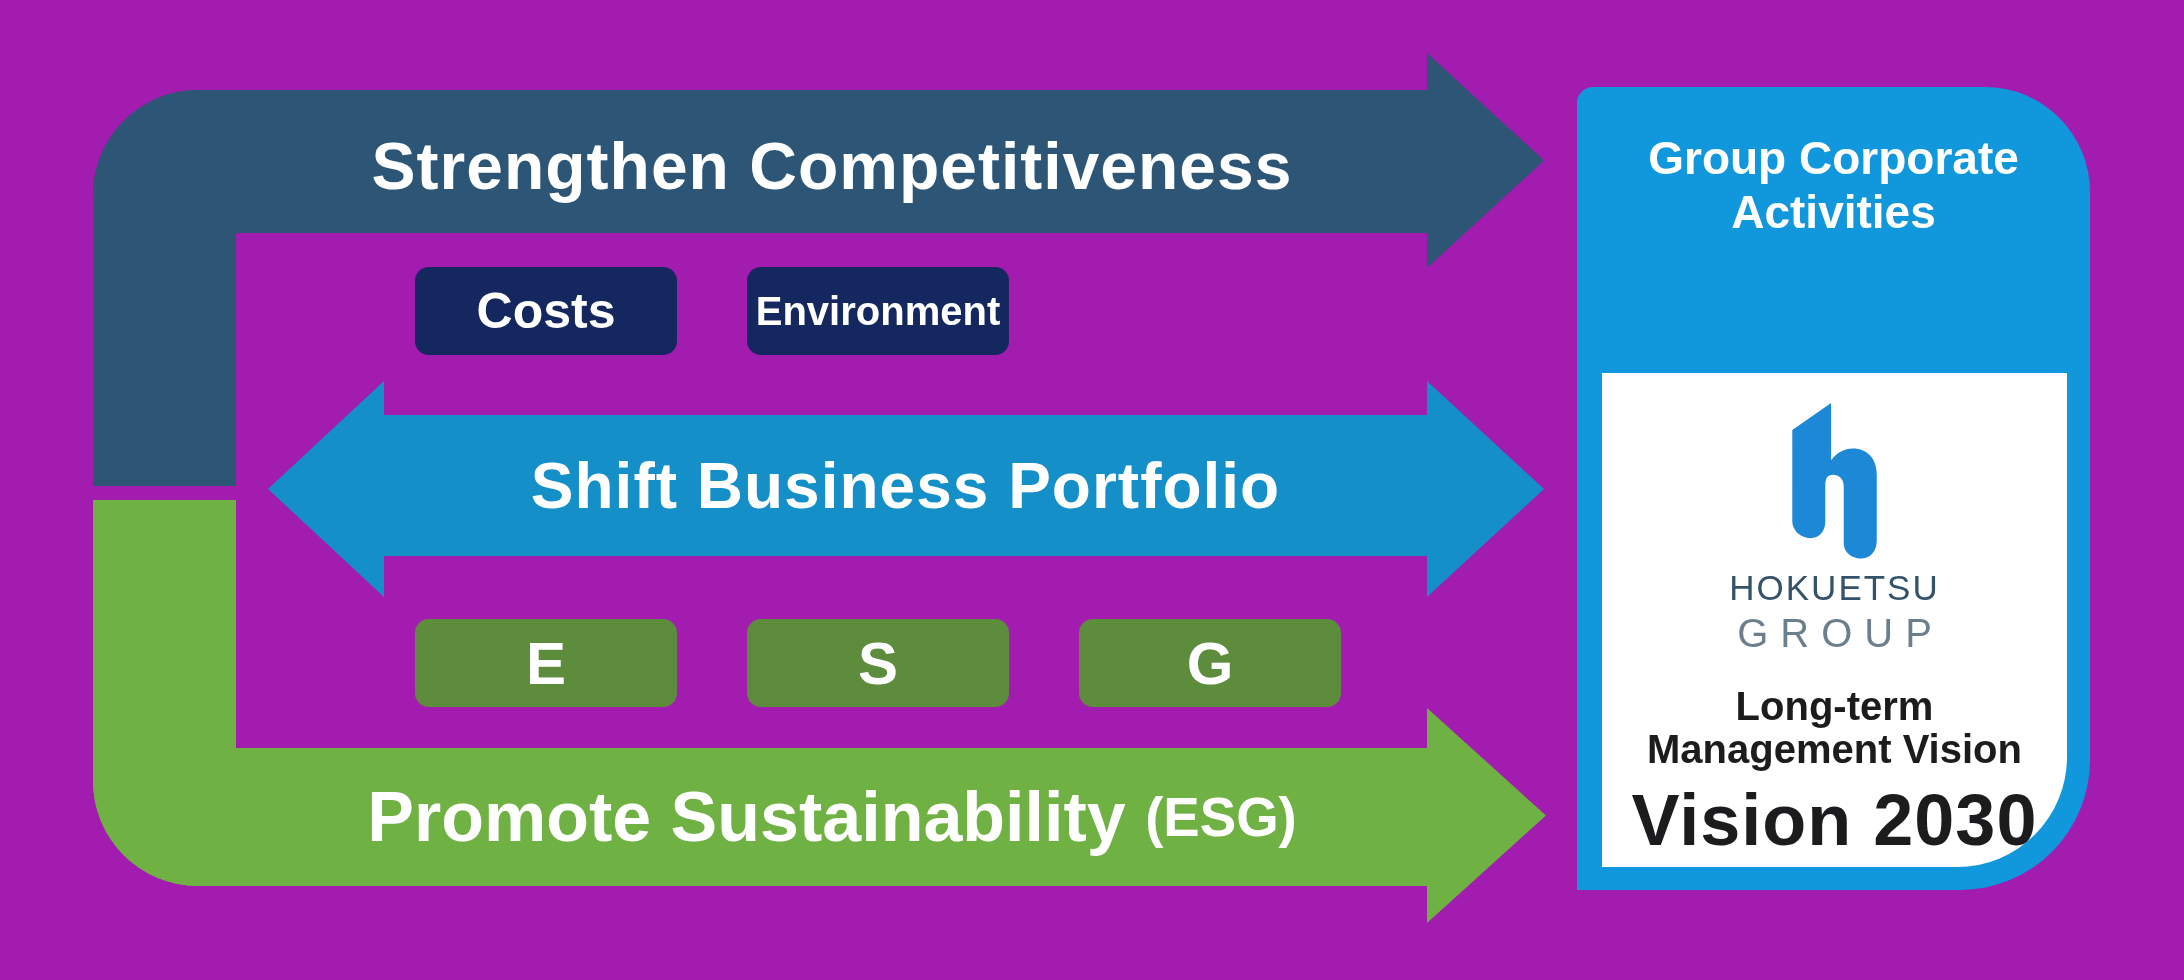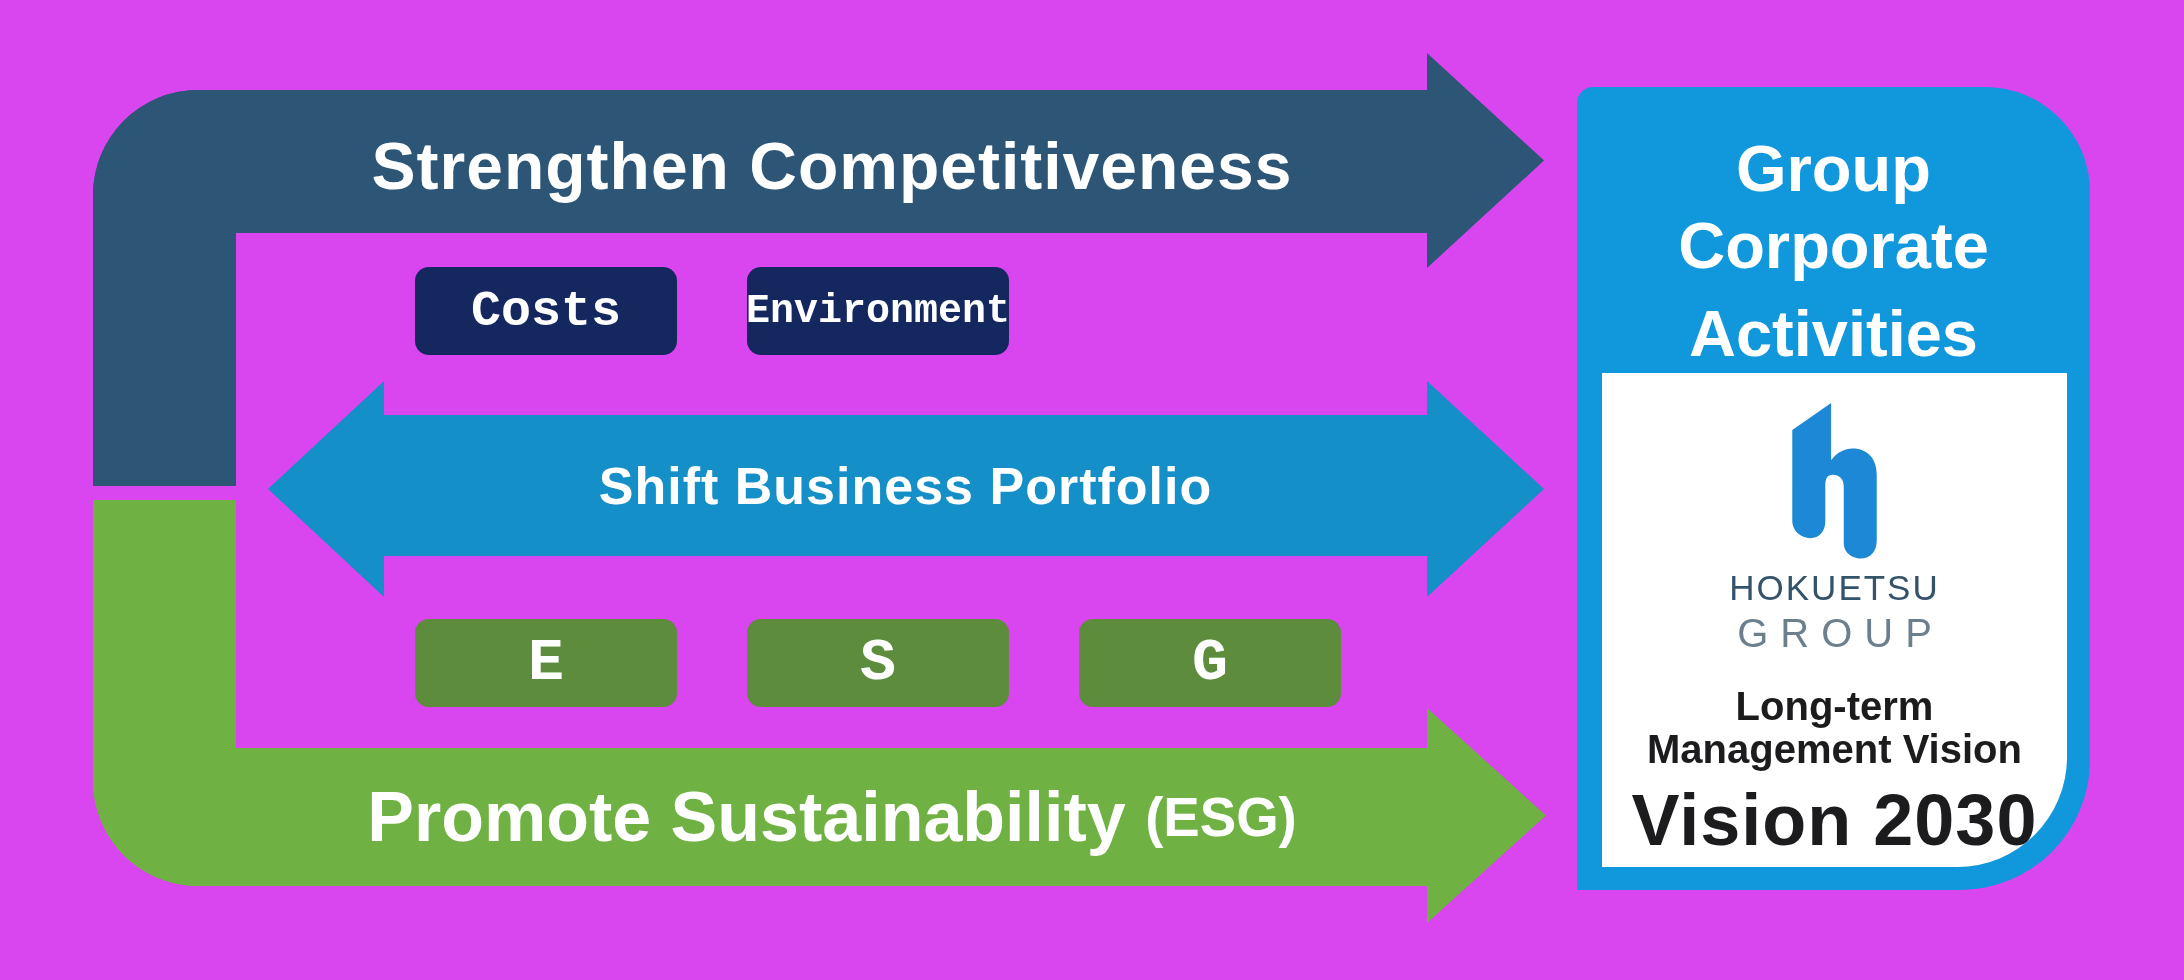--- a/index.html
+++ b/index.html
@@ -1,19 +1,19 @@
 <!DOCTYPE html>
 <html><head>
 <meta charset="utf-8">
 <style>
   html,body{margin:0;padding:0;background:#ffffff;}
   .canvas{
     position:relative;
     width:2184px;height:980px;
-    background:#d946ef;
+    background:#a21caf;
     font-family:"Liberation Sans", sans-serif;
     overflow:hidden;
   }
   .abs{position:absolute;}
 
   
   .top-arrow-body{
     left:93px;top:90px;width:1335px;height:143px;
     background:var(--darkblue);
     border-top-left-radius:105px;
@@ -70,45 +70,45 @@
     clip-path:polygon(100% 0,0 50%,100% 100%);
   }
   .mid-arrow-right-head{
     left:1427px;top:381px;width:117px;height:216px;
     background:var(--midblue);
     clip-path:polygon(0 0,100% 50%,0 100%);
   }
   .mid-arrow-label{
     left:383px;top:415px;width:1045px;height:141px;
     display:flex;align-items:center;justify-content:center;
-    color:#fff;font-size:52px;font-weight:700;letter-spacing:1px;
+    color:#fff;font-size:64px;font-weight:700;letter-spacing:1px;
   }
 
   
   .badge{
     width:262px;height:88px;border-radius:14px;
     display:flex;align-items:center;justify-content:center;
-    color:#fff;font-weight:700;font-family:Liberation Mono, monospace;
+    color:#fff;font-weight:700;
   }
   .badge.navy{background:var(--navy);top:267px;font-size:50px;}
   .badge.navy.small{font-size:40px;}
   .badge.greenish{background:var(--darkgreen);top:619px;font-size:60px;}
   .bx1{left:415px;} .bx2{left:747px;} .bx3{left:1079px;}
 
   
   .panel{
     left:1577px;top:87px;width:513px;height:803px;
     background:var(--panelblue);
     border-radius:16px 105px 130px 0;
   }
   .panel-header{
     left:1577px;top:87px;width:513px;height:286px;
-    display:flex;flex-direction:column;align-items:center;justify-content:space-between;
+    display:flex;flex-direction:column;align-items:center;justify-content:flex-start;
     padding-top:44px;box-sizing:border-box;
-    color:#fff;font-size:65px;font-weight:700;line-height:1.18;text-align:center;
+    color:#fff;font-size:46px;font-weight:700;line-height:1.18;text-align:center;
   }
   .panel-card{
     left:1602px;top:373px;width:465px;height:494px;
     background:#fff;
     border-radius:0 0 110px 0;
     display:flex;flex-direction:column;align-items:center;
     text-align:center;
   }
   .logo-svg{margin-top:28px;width:100px;height:165px;display:block;}
   .brand{

